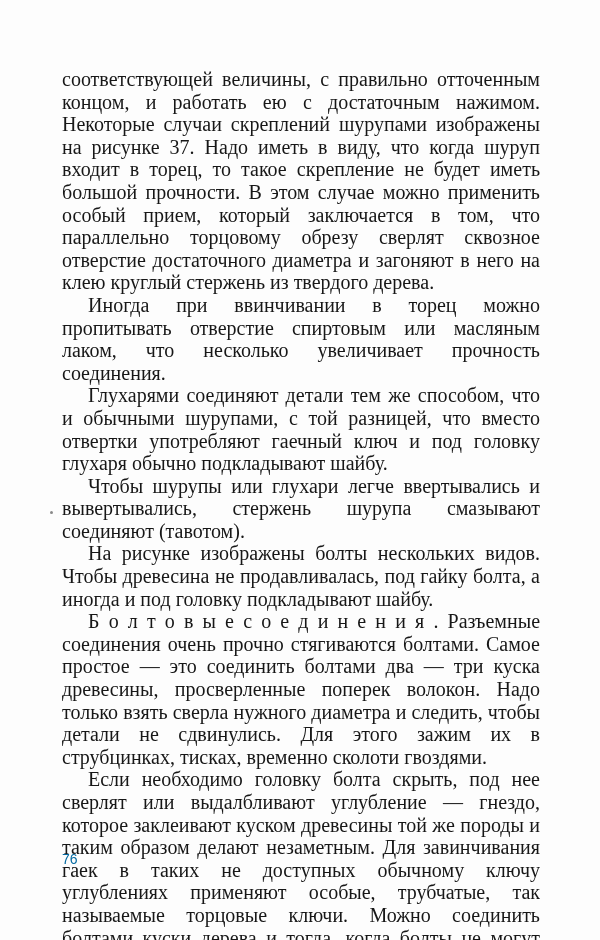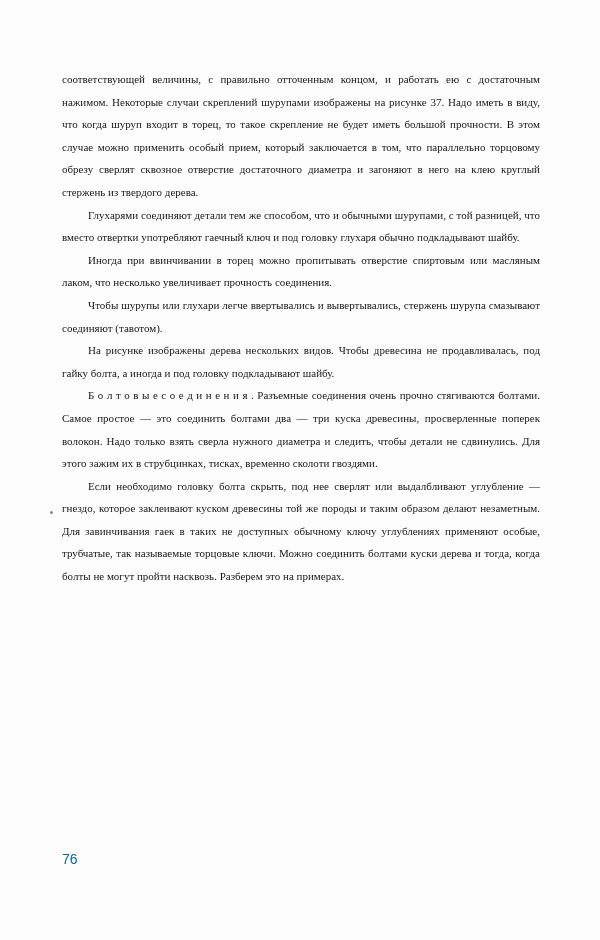--- a/index.html
+++ b/index.html
@@ -24,21 +24,21 @@
     background: #fdfdfd;
   }
   .text-column {
     position: absolute;
     left: 62px;
     top: 68px;
     width: 478px;
   }
   p.para {
     margin: 0;
-    font-size: 11px;
+    font-size: 20px;
     line-height: 22.6px;
     text-align: justify;
     text-justify: inter-word;
     text-indent: 0;
     color: #171717;
     -webkit-font-smoothing: antialiased;
   }
   p.para.indent {
     text-indent: 26px;
   }
@@ -65,23 +65,23 @@
 </style>
 </head>
 <body>
 
 <div class="page">
 
   <div class="stray-mark"></div>
 
   <div class="text-column">
     <p class="para">соответствующей величины, с правильно отточенным концом, и работать ею с достаточным нажимом. Некоторые случаи скреплений шурупами изображены на рисунке 37. Надо иметь в виду, что когда шуруп входит в торец, то такое скрепление не будет иметь большой прочности. В этом случае можно применить особый прием, который заключается в том, что параллельно торцовому обрезу сверлят сквозное отверстие достаточного диаметра и загоняют в него на клею круглый стержень из твердого дерева.</p>
+    <p class="para indent">Иногда при ввинчивании в торец можно пропитывать отверстие спиртовым или масляным лаком, что несколько увеличивает прочность соединения.</p>
     <p class="para indent">Глухарями соединяют детали тем же способом, что и обычными шурупами, с той разницей, что вместо отвертки употребляют гаечный ключ и под головку глухаря обычно подкладывают шайбу.</p>
-    <p class="para indent">Иногда при ввинчивании в торец можно пропитывать отверстие спиртовым или масляным лаком, что несколько увеличивает прочность соединения.</p>
     <p class="para indent">Чтобы шурупы или глухари легче ввертывались и вывертывались, стержень шурупа смазывают соединяют (тавотом).</p>
-    <p class="para indent">На рисунке изображены дерева нескольких видов. Чтобы древесина не продавливалась, под гайку болта, а иногда и под головку подкладывают шайбу.</p>
+    <p class="para indent">На рисунке изображены болты нескольких видов. Чтобы древесина не продавливалась, под гайку болта, а иногда и под головку подкладывают шайбу.</p>
     <p class="para indent"><span>Б о л т о в ы е   с о е д и н е н и я .</span><span> Разъемные соединения очень прочно стягиваются болтами. Самое простое — это соединить болтами два — три куска древесины, просверленные поперек волокон. Надо только взять сверла нужного диаметра и следить, чтобы детали не сдвинулись. Для этого зажим их в струбцинках, тисках, временно сколоти гвоздями.</span></p>
     <p class="para indent">Если необходимо головку болта скрыть, под нее сверлят или выдалбливают углубление — гнездо, которое заклеивают куском древесины той же породы и таким образом делают незаметным. Для завинчивания гаек в таких не доступных обычному ключу углублениях применяют особые, трубчатые, так называемые торцовые ключи. Можно соединить болтами куски дерева и тогда, когда болты не могут пройти насквозь. Разберем это на примерах.</p>
   </div>
 
   <div class="folio">76</div>
 
 </div>
 
 </body></html>

